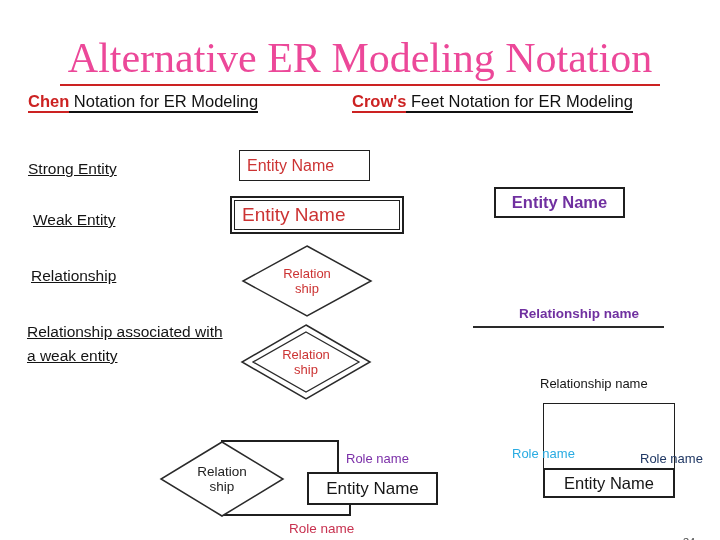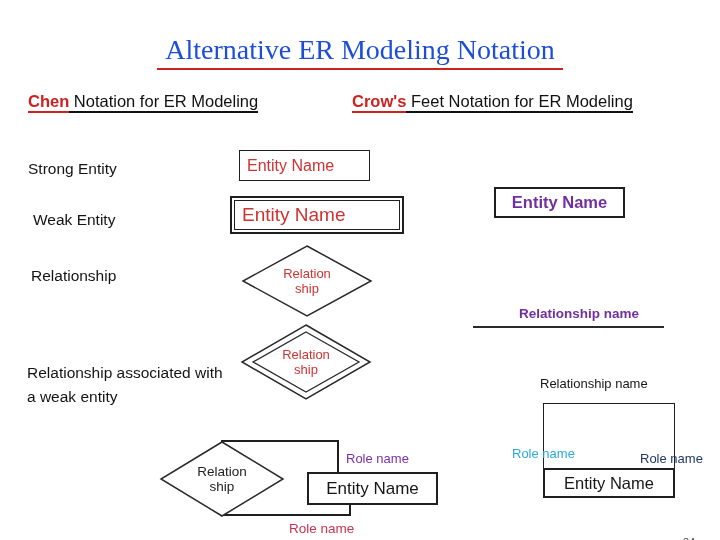--- a/index.html
+++ b/index.html
@@ -2,30 +2,30 @@
 <html><head>
 <meta charset="utf-8">
 <style>
   html,body{margin:0;padding:0;background:#fff;}
   .slide{position:relative;width:720px;height:540px;background:#ffffff;overflow:hidden;
          font-family:"Liberation Sans",sans-serif;color:#111;}
   .abs{position:absolute;}
 
   
   .title-wrap{left:0;right:0;top:34px;text-align:center;}
-  .title{display:inline-block;font-family:"Liberation Serif",serif;font-size:28px;
-         color:#1d4ed8;border-bottom:2.5px solid #cc2222;padding:0 8px 2px 8px;white-space:nowrap;}
+  .title{display:inline-block;font-family:"Liberation Serif",serif;font-size:42px;
+         color:#ec4899;border-bottom:2.5px solid #cc2222;padding:0 8px 2px 8px;white-space:nowrap;}
 
   
   .col-header{top:92px;font-size:16.5px;white-space:nowrap;}
   .hdr-accent{font-weight:bold;color:#cc2222;border-bottom:2px solid #cc2222;padding-bottom:1px;}
   .hdr-rest{color:#111;border-bottom:2px solid #111;padding-bottom:1px;}
 
   
-  .row-label{font-size:15.5px;color:#141414;white-space:pre-line;line-height:24px;}
+  .row-label{font-size:15.5px;color:#141414;white-space:pre-line;line-height:24px;text-decoration:underline;}
   .row-label.serif{font-family:"Liberation Serif",serif;font-size:17px;color:#1a1208;}
 
   
   .ebox{border:1.5px solid #1f1f1f;background:#fff;display:flex;align-items:center;box-sizing:border-box;}
   .ebox.thick{border-width:2px;}
   .dbl-outer{border:2px solid #1f1f1f;background:#fff;box-sizing:border-box;padding:2px;}
   .dbl-inner{border:1.5px solid #1f1f1f;width:100%;height:100%;box-sizing:border-box;
              display:flex;align-items:center;}
   .red-text{color:#cc3333;}
   .purple-text{color:#7030a0;font-weight:bold;}
@@ -60,21 +60,21 @@
   <div class="abs col-header" style="left:28px;">
     <span class="hdr-accent">Chen</span><span class="hdr-rest"> Notation for ER Modeling</span>
   </div>
   <div class="abs col-header" style="left:352px;">
     <span class="hdr-accent">Crow's</span><span class="hdr-rest"> Feet Notation for ER Modeling</span>
   </div>
 
   <div class="abs row-label" style="left:28px;top:157px;">Strong Entity</div>
   <div class="abs row-label" style="left:33px;top:208px;">Weak Entity</div>
   <div class="abs row-label" style="left:31px;top:264px;">Relationship</div>
-  <div class="abs row-label" style="left:27px;top:320px;margin-top:41px;">Relationship associated with
+  <div class="abs row-label" style="left:27px;top:320px;">Relationship associated with
 a weak entity</div>
 
   <div class="abs ebox" style="left:239px;top:150px;width:131px;height:31px;">
     <span class="red-text" style="font-size:16px;padding-left:7px;">Entity Name</span>
   </div>
 
   <div class="abs dbl-outer" style="left:230px;top:196px;width:174px;height:38px;">
     <div class="dbl-inner">
       <span class="red-text" style="font-size:19px;padding-left:7px;">Entity Name</span>
     </div>

